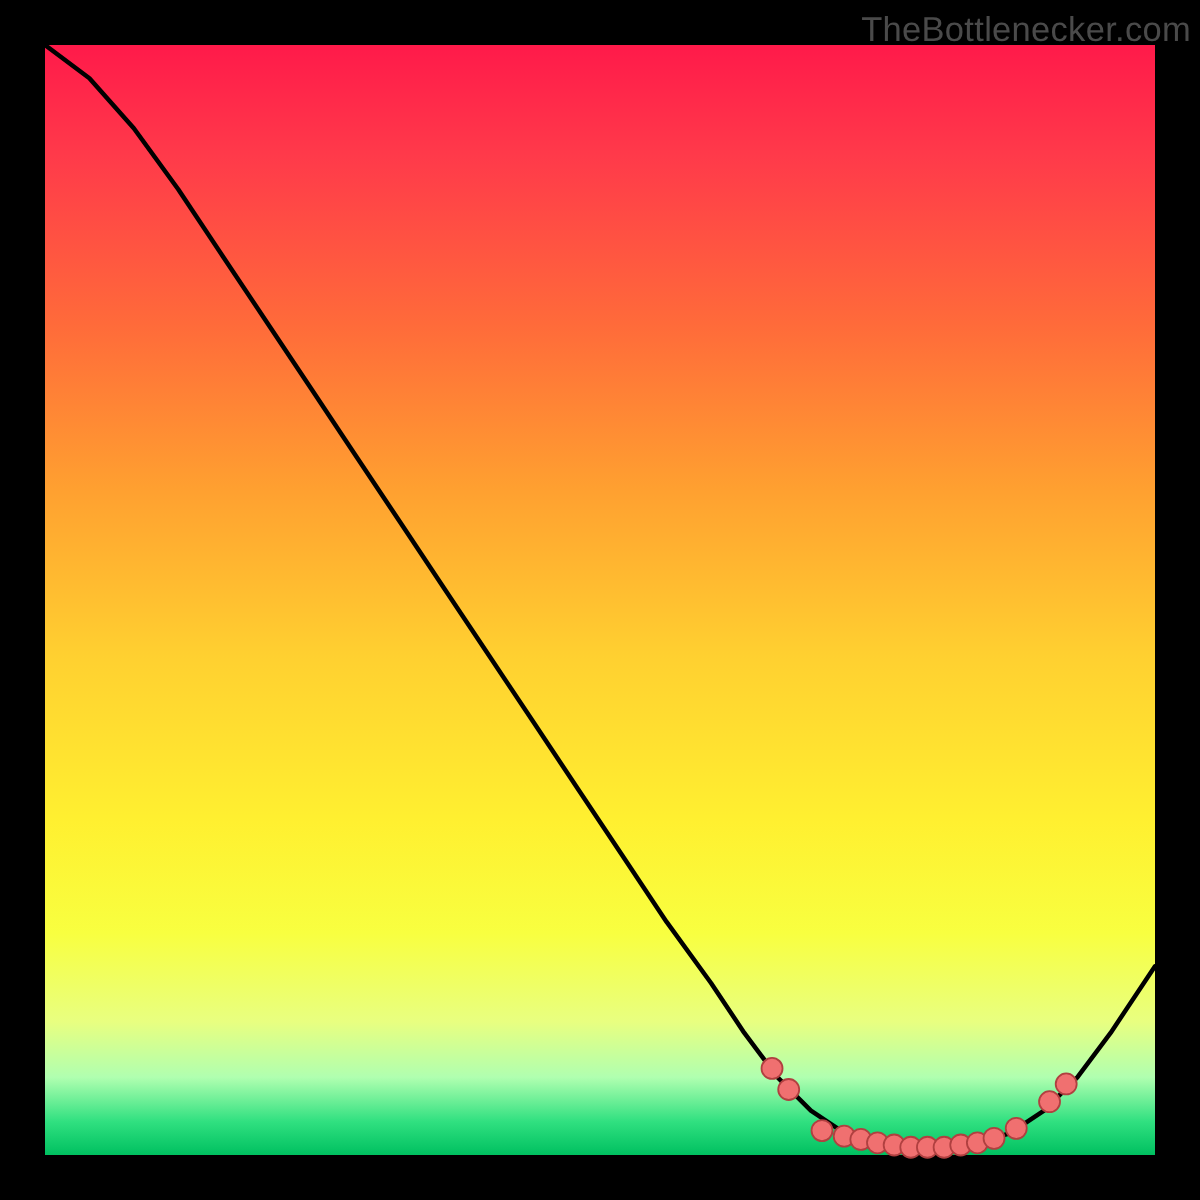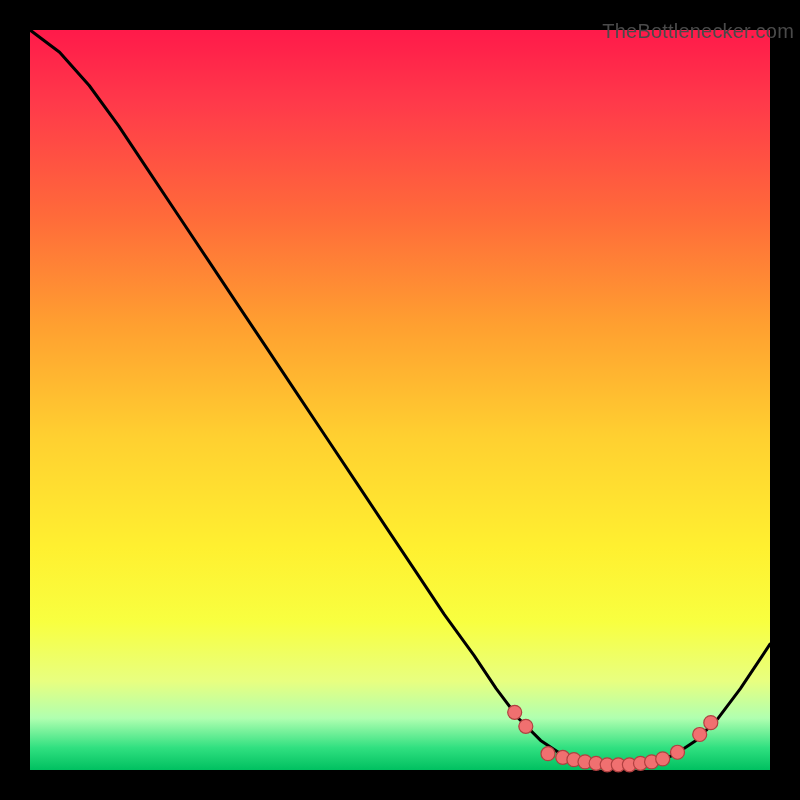--- a/index.html
+++ b/index.html
@@ -19,24 +19,24 @@
       #ffd030 55%,
       #fff030 70%,
       #f8ff40 80%,
       #e8ff80 88%,
       #b0ffb0 93%,
       #30e080 97%,
       #00c060 100%);
   }
   .attrib {
     position: absolute;
-    top: 20px;
+    top: 6px;
     right: 6px;
     font-family: Arial, Helvetica, sans-serif;
-    font-size: 20px;
+    font-size: 23px;
     color: #4a4a4a;
     font-weight: 500;
     letter-spacing: 0.2px;
   }
   svg.curve {
     position: absolute;
     left: 0; top: 0;
     width: 740px; height: 740px;
     overflow: visible;
   }

